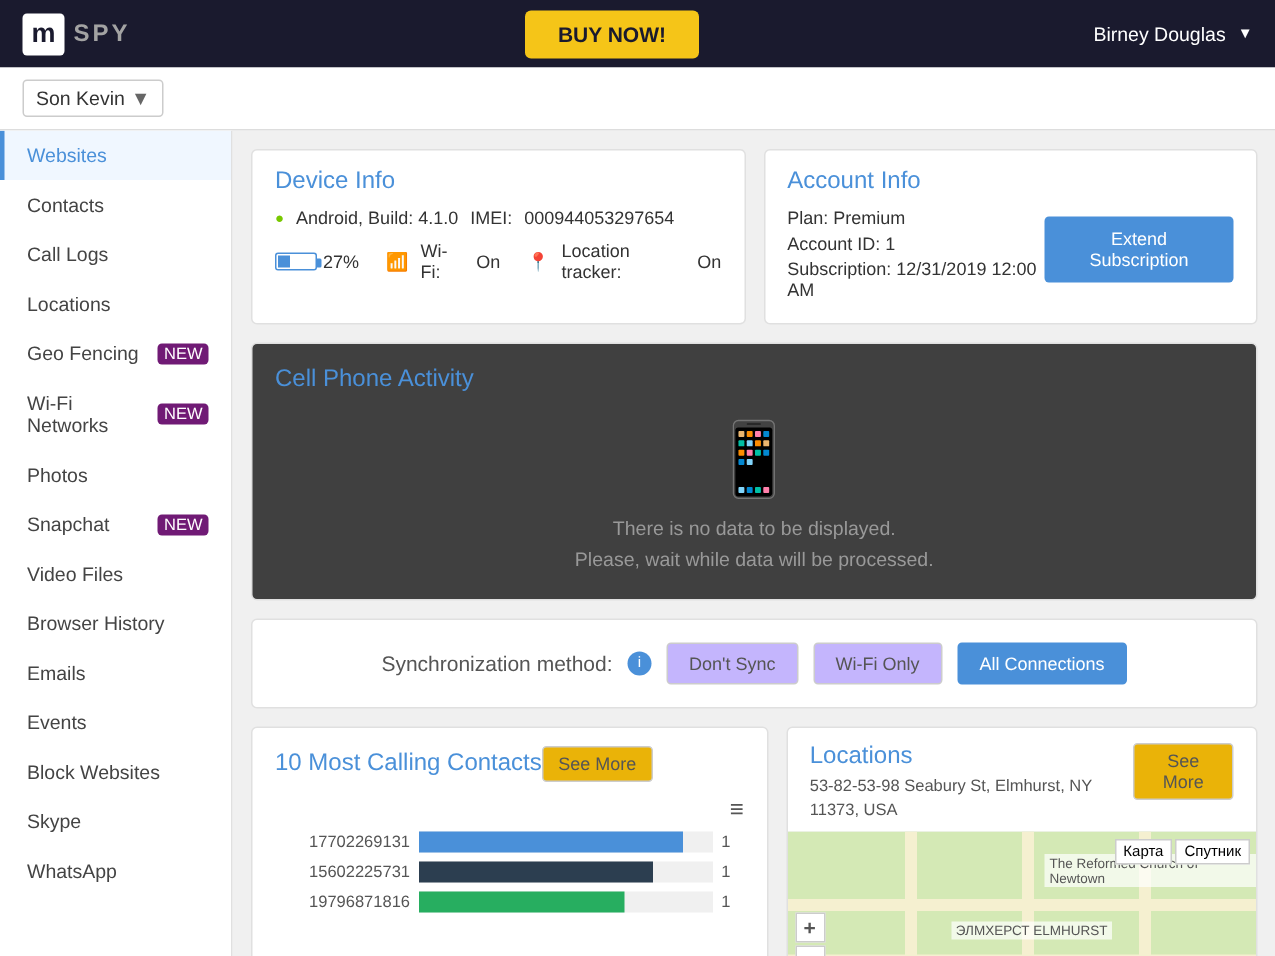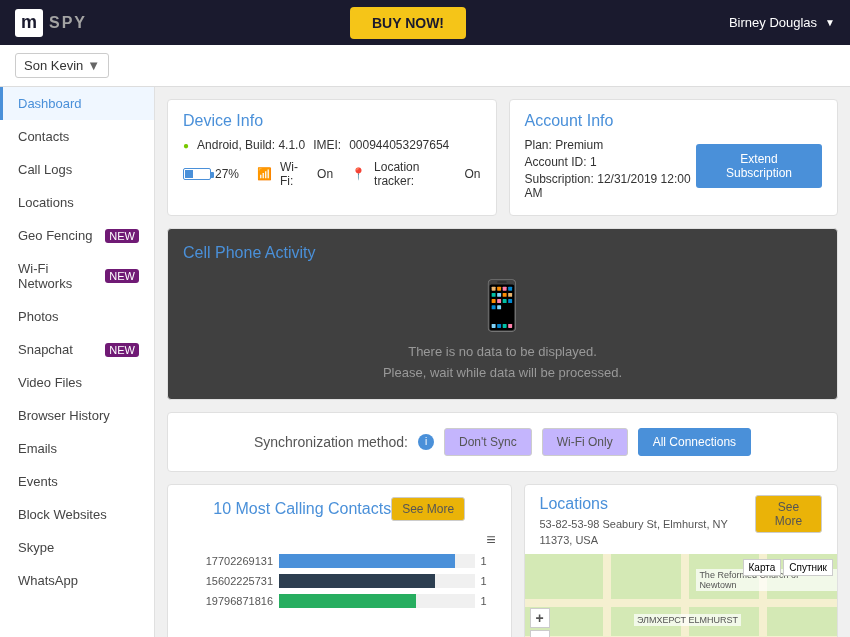--- a/index.html
+++ b/index.html
@@ -281,21 +281,21 @@
     }
     .locations-card {
       flex: 1;
       background: white;
       border-radius: 4px;
       border: 1px solid #e0e0e0;
       overflow: hidden;
     }
     .calling-header {
       display: flex;
-      justify-content: center;
+      justify-content: flex-start;
       align-items: center;
       margin-bottom: 10px;
     }
     .see-more-btn {
       background: #eab308;
       border: 1px solid #ccc;
       padding: 4px 10px;
       border-radius: 3px;
       font-size: 12px;
       cursor: pointer;
@@ -417,21 +417,21 @@
   <div class="device-select">
     <span>Son Kevin</span>
     <span class="device-select-arrow">▼</span>
   </div>
 </div>
 
 <div class="main-layout">
 
   <div class="sidebar">
     <div class="sidebar-item active">
-      <span>Dashboard</span>
+      <span>Websites</span>
     </div>
     <div class="sidebar-item">
       <span>Contacts</span>
     </div>
     <div class="sidebar-item">
       <span>Call Logs</span>
     </div>
     <div class="sidebar-item">
       <span>Locations</span>
     </div>

